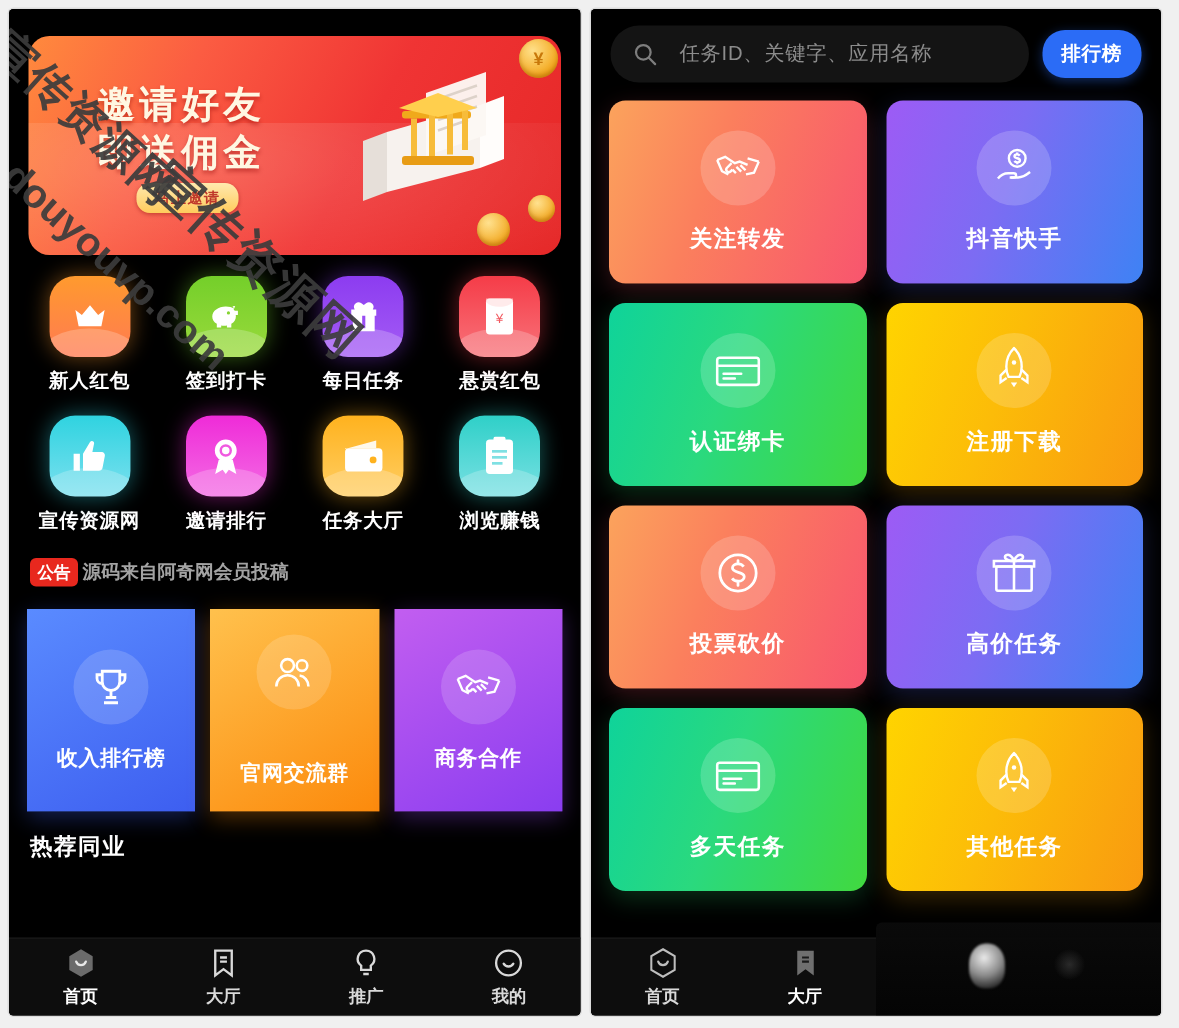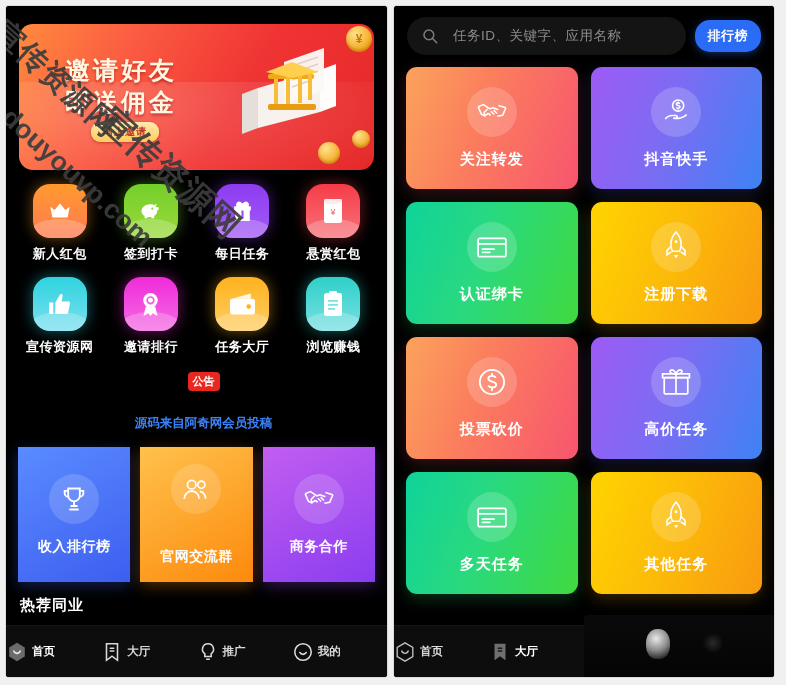--- a/index.html
+++ b/index.html
@@ -82,23 +82,23 @@
   }
   .sq::after{
     content:""; position:absolute; left:-10%; bottom:-16%; width:120%; height:52%;
     border-radius: 50% 50% 0 0 / 62% 62% 0 0;
     background: rgba(255,255,255,.22);
   }
   .sq svg { position:relative; z-index:2; }
   .gi .lbl { margin-top:7px; font-size:13px; color:#fff; font-weight:700; letter-spacing:.5px;}
 
   
-  .notice { margin: 16px 0 0 14px; display:flex; align-items:center; gap:24px;flex-direction:column;}
+  .notice { margin: 16px 0 0 14px; display:flex; align-items:center; gap:3px;}
   .notice .tag { background:#e8281e; color:#fff; font-size:11px; font-weight:700; padding:2px 5px; border-radius:4px;}
-  .notice .ntxt { color:#3b82f6; font-size:12.5px; font-weight:700;}
+  .notice .ntxt { color:#a3a3a3; font-size:12.5px; font-weight:700;}
 
   
   .cards { margin: 15px 12px 0 12px; display:flex; gap:10px;}
   .card {
     flex:1; height:135px; border-radius:0; position:relative;
     display:flex; flex-direction:column; align-items:center; justify-content:center;
   }
   .card .circ { width:50px;height:50px;border-radius:50%;background:rgba(255,255,255,.16);
                 display:flex;align-items:center;justify-content:center;}
   .card .clbl { margin-top:14px; color:#fff; font-size:14px; font-weight:700; letter-spacing:.5px;}
@@ -107,21 +107,21 @@
   .card.purple { background: linear-gradient(150deg,#c25ef0 0%,#8a3df0 100%); box-shadow:0 4px 14px rgba(150,70,240,.33);}
 
   .section-title { margin:14px 0 0 14px; color:#fff; font-size:15px; font-weight:700; letter-spacing:1px;}
 
   
   .tabbar {
     position:absolute; left:0; right:0; bottom:0; height:52px;
     background:#0d0d0d; display:flex; align-items:center; z-index:30;
     border-top:1px solid #161616;
   }
-  .tab { flex:1; display:flex; flex-direction:row; align-items:center; gap:4px; }
+  .tab { flex:1; display:flex; flex-direction:column; align-items:center; gap:4px; }
   .tab .tlbl { font-size:11.5px; color:#d9d9d9; font-weight:700;}
   .tab.active .tlbl { color:#ffffff; }
 
   
   .searchbar { display:flex; align-items:center; gap:9px; padding: 11px 13px 0 13px;}
   .sfield {
     flex:1; height:38px; background:#141414; border-radius:19px;
     display:flex; align-items:center; padding:0 14px; gap:14px;
   }
   .sfield .ph { color:#8c8c8c; font-size:13.5px; letter-spacing:.5px;}

